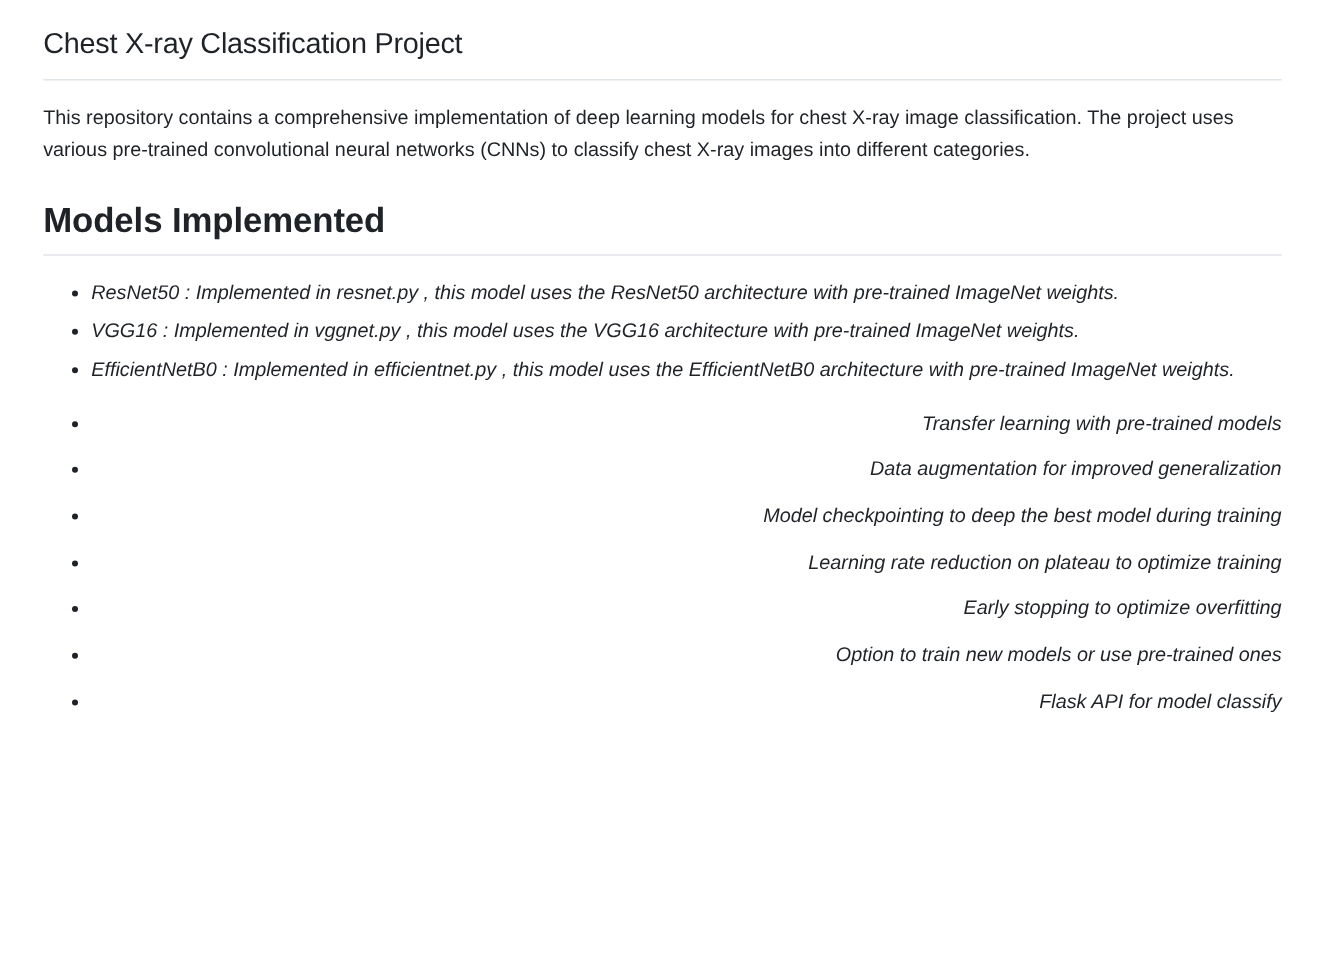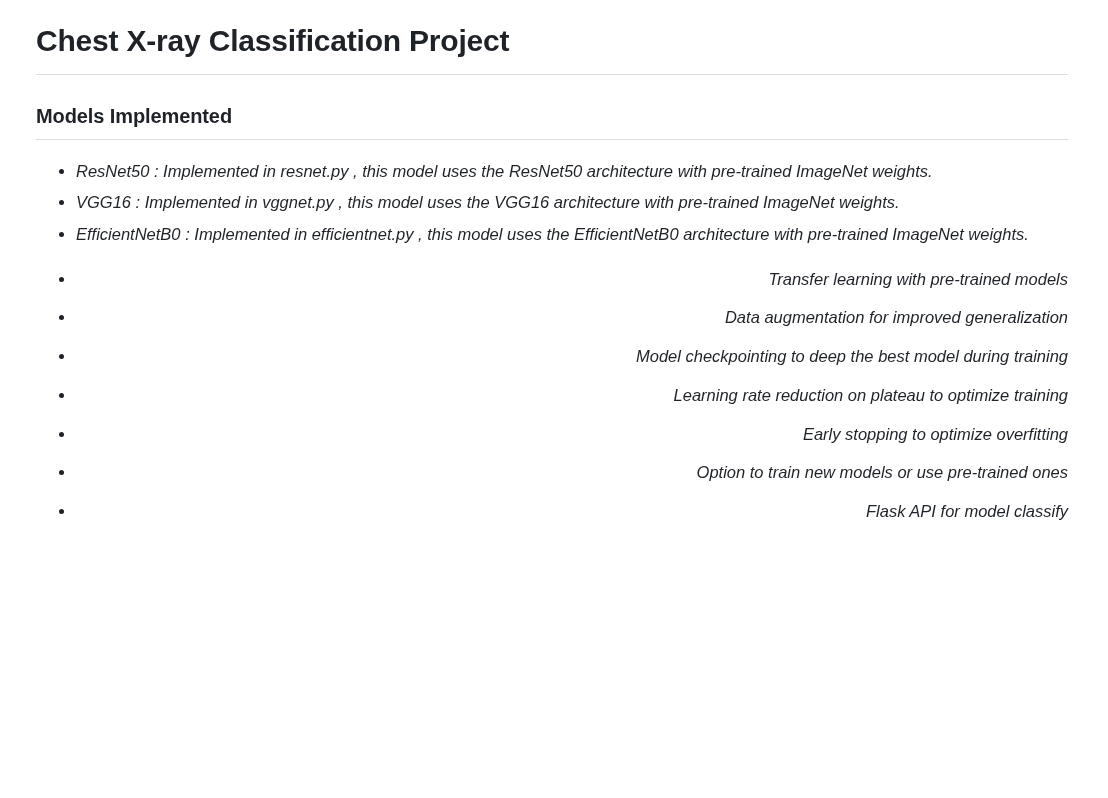--- a/index.html
+++ b/index.html
@@ -12,37 +12,37 @@
     height: 798px;
     font-family: "Liberation Sans", sans-serif;
     color: #24292f;
     overflow: hidden;
   }
   .page {
     padding: 12px 40px 0 36px;
     box-sizing: border-box;
   }
   h1.doc-title {
-    font-size: 30px;
+    font-size: 24px;
     line-height: 1.25;
-    font-weight: bold;
+    font-weight: normal;
     margin: 10px 0 0 0;
     padding-bottom: 14px;
     border-bottom: 1px solid #d8dee4;
     color: #1f2328;
     letter-spacing: -0.2px;
   }
   p.intro {
     font-size: 16.5px;
     line-height: 1.62;
     margin: 18px 0 0 0;
     color: #1f2328;
   }
   h2.section-title {
-    font-size: 20px;
+    font-size: 29px;
     font-weight: bold;
     margin: 30px 0 0 0;
     padding-bottom: 11px;
     border-bottom: 1px solid #d8dee4;
     color: #1f2328;
     letter-spacing: -0.1px;
   }
   ul.bullets {
     margin: 18px 0 0 0;
     padding-left: 40px;
@@ -63,20 +63,21 @@
     color: #1f2328;
   }
 </style>
 </head>
 <body>
 
 <div class="page">
 
   <h1 class="doc-title">Chest X-ray Classification Project</h1>
 
+  <p class="intro">This repository contains a comprehensive implementation of deep learning models for chest X-ray image classification. The project uses various pre-trained convolutional neural networks (CNNs) to classify chest X-ray images into different categories.</p>
 
   <h2 class="section-title">Models Implemented</h2>
 
   <ul class="bullets models">
     <li>ResNet50 : Implemented in resnet.py , this model uses the ResNet50 architecture with pre-trained ImageNet weights.</li>
     <li>VGG16 : Implemented in vggnet.py , this model uses the VGG16 architecture with pre-trained ImageNet weights.</li>
     <li>EfficientNetB0 : Implemented in efficientnet.py , this model uses the EfficientNetB0 architecture with pre-trained ImageNet weights.</li>
   </ul>
 
 

